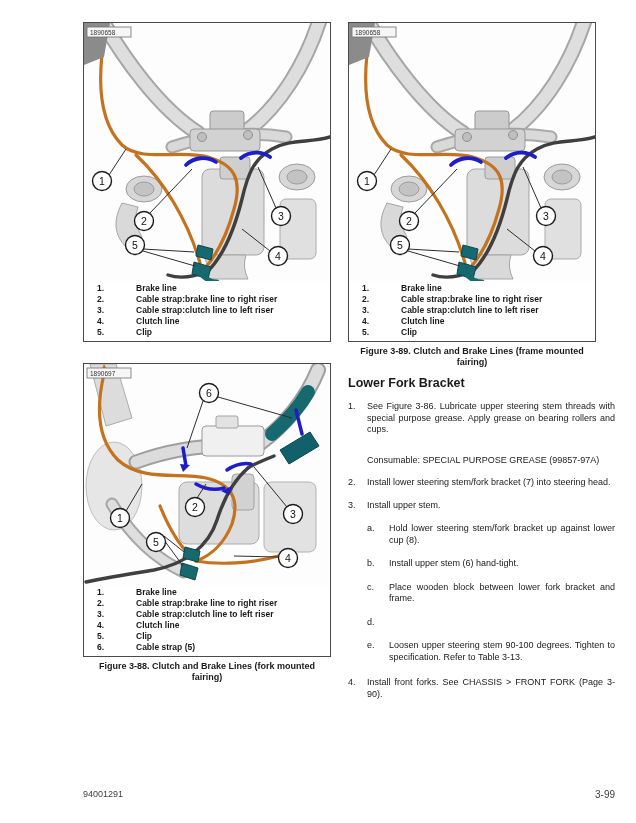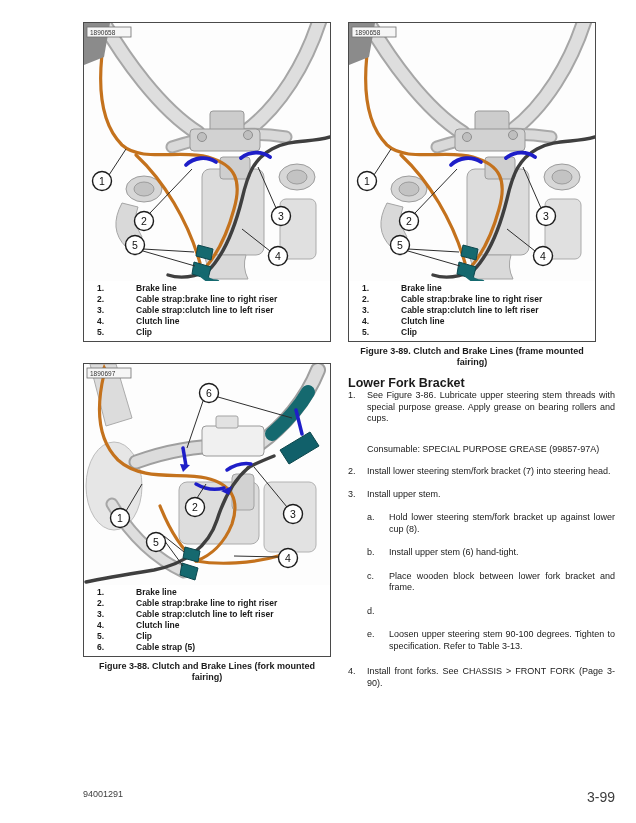--- a/index.html
+++ b/index.html
@@ -10,31 +10,31 @@
   }
   .figure { position:absolute; width:248px; }
   .fig-box { border:1px solid #4a4a4a; background:#fff; }
   .fig-box svg { display:block; }
   .legend { padding:2px 0 3px 0; }
   .legend-row { display:flex; font-size:8.5px; font-weight:bold; line-height:11px; }
   .legend-num { width:20px; padding-left:13px; flex-shrink:0; }
   .legend-label { flex:1;padding-left:32px; }
   .caption { font-size:9px; font-weight:bold; text-align:center; line-height:11px; margin-top:4px; padding:0 6px; }
   .section { position:absolute; left:348px; top:376px; width:267px; }
-  .section-title { font-size:12.5px; font-weight:bold; }
+  .section-title { font-size:12.5px; font-weight:bold; margin-bottom:11px; }
   .step { display:flex; font-size:9px; line-height:11.5px; margin-bottom:11px; }
   .step-num { width:19px; flex-shrink:0; }
   .step-body { flex:1; text-align:justify; }
   .substep { display:flex; margin-top:12px; }
   .substep-num { width:22px; flex-shrink:0; }
   .substep-body { flex:1; text-align:justify; }
   .note-line { margin-top:19px; text-align:left; }
   .italic { font-style:italic; }
   .footer-left { position:absolute; left:83px; top:789px; font-size:9px; color:#3d3d3d; }
-  .footer-right { position:absolute; left:348px; top:789px; width:267px; text-align:right; font-size:14px; color:#3d3d3d; }
+  .footer-right { position:absolute; left:348px; top:789px; width:267px; text-align:right; font-size:10px; color:#3d3d3d; }
   .callout-circle { fill:#ffffff; stroke:#1c1c1c; stroke-width:1.4; }
   .callout-text { font-size:10.5px; fill:#111; text-anchor:middle; font-family:"Liberation Sans",sans-serif; }
   .leader { stroke:#2e2e2e; stroke-width:1; fill:none; }
   .photo-id-box { fill:#f6f6f6; stroke:#6f6f6f; stroke-width:0.8; }
   .photo-id-text { font-size:6.5px; fill:#333; font-family:"Liberation Sans",sans-serif; }
 </style>
 </head>
 <body>
 
 <div class="page">

